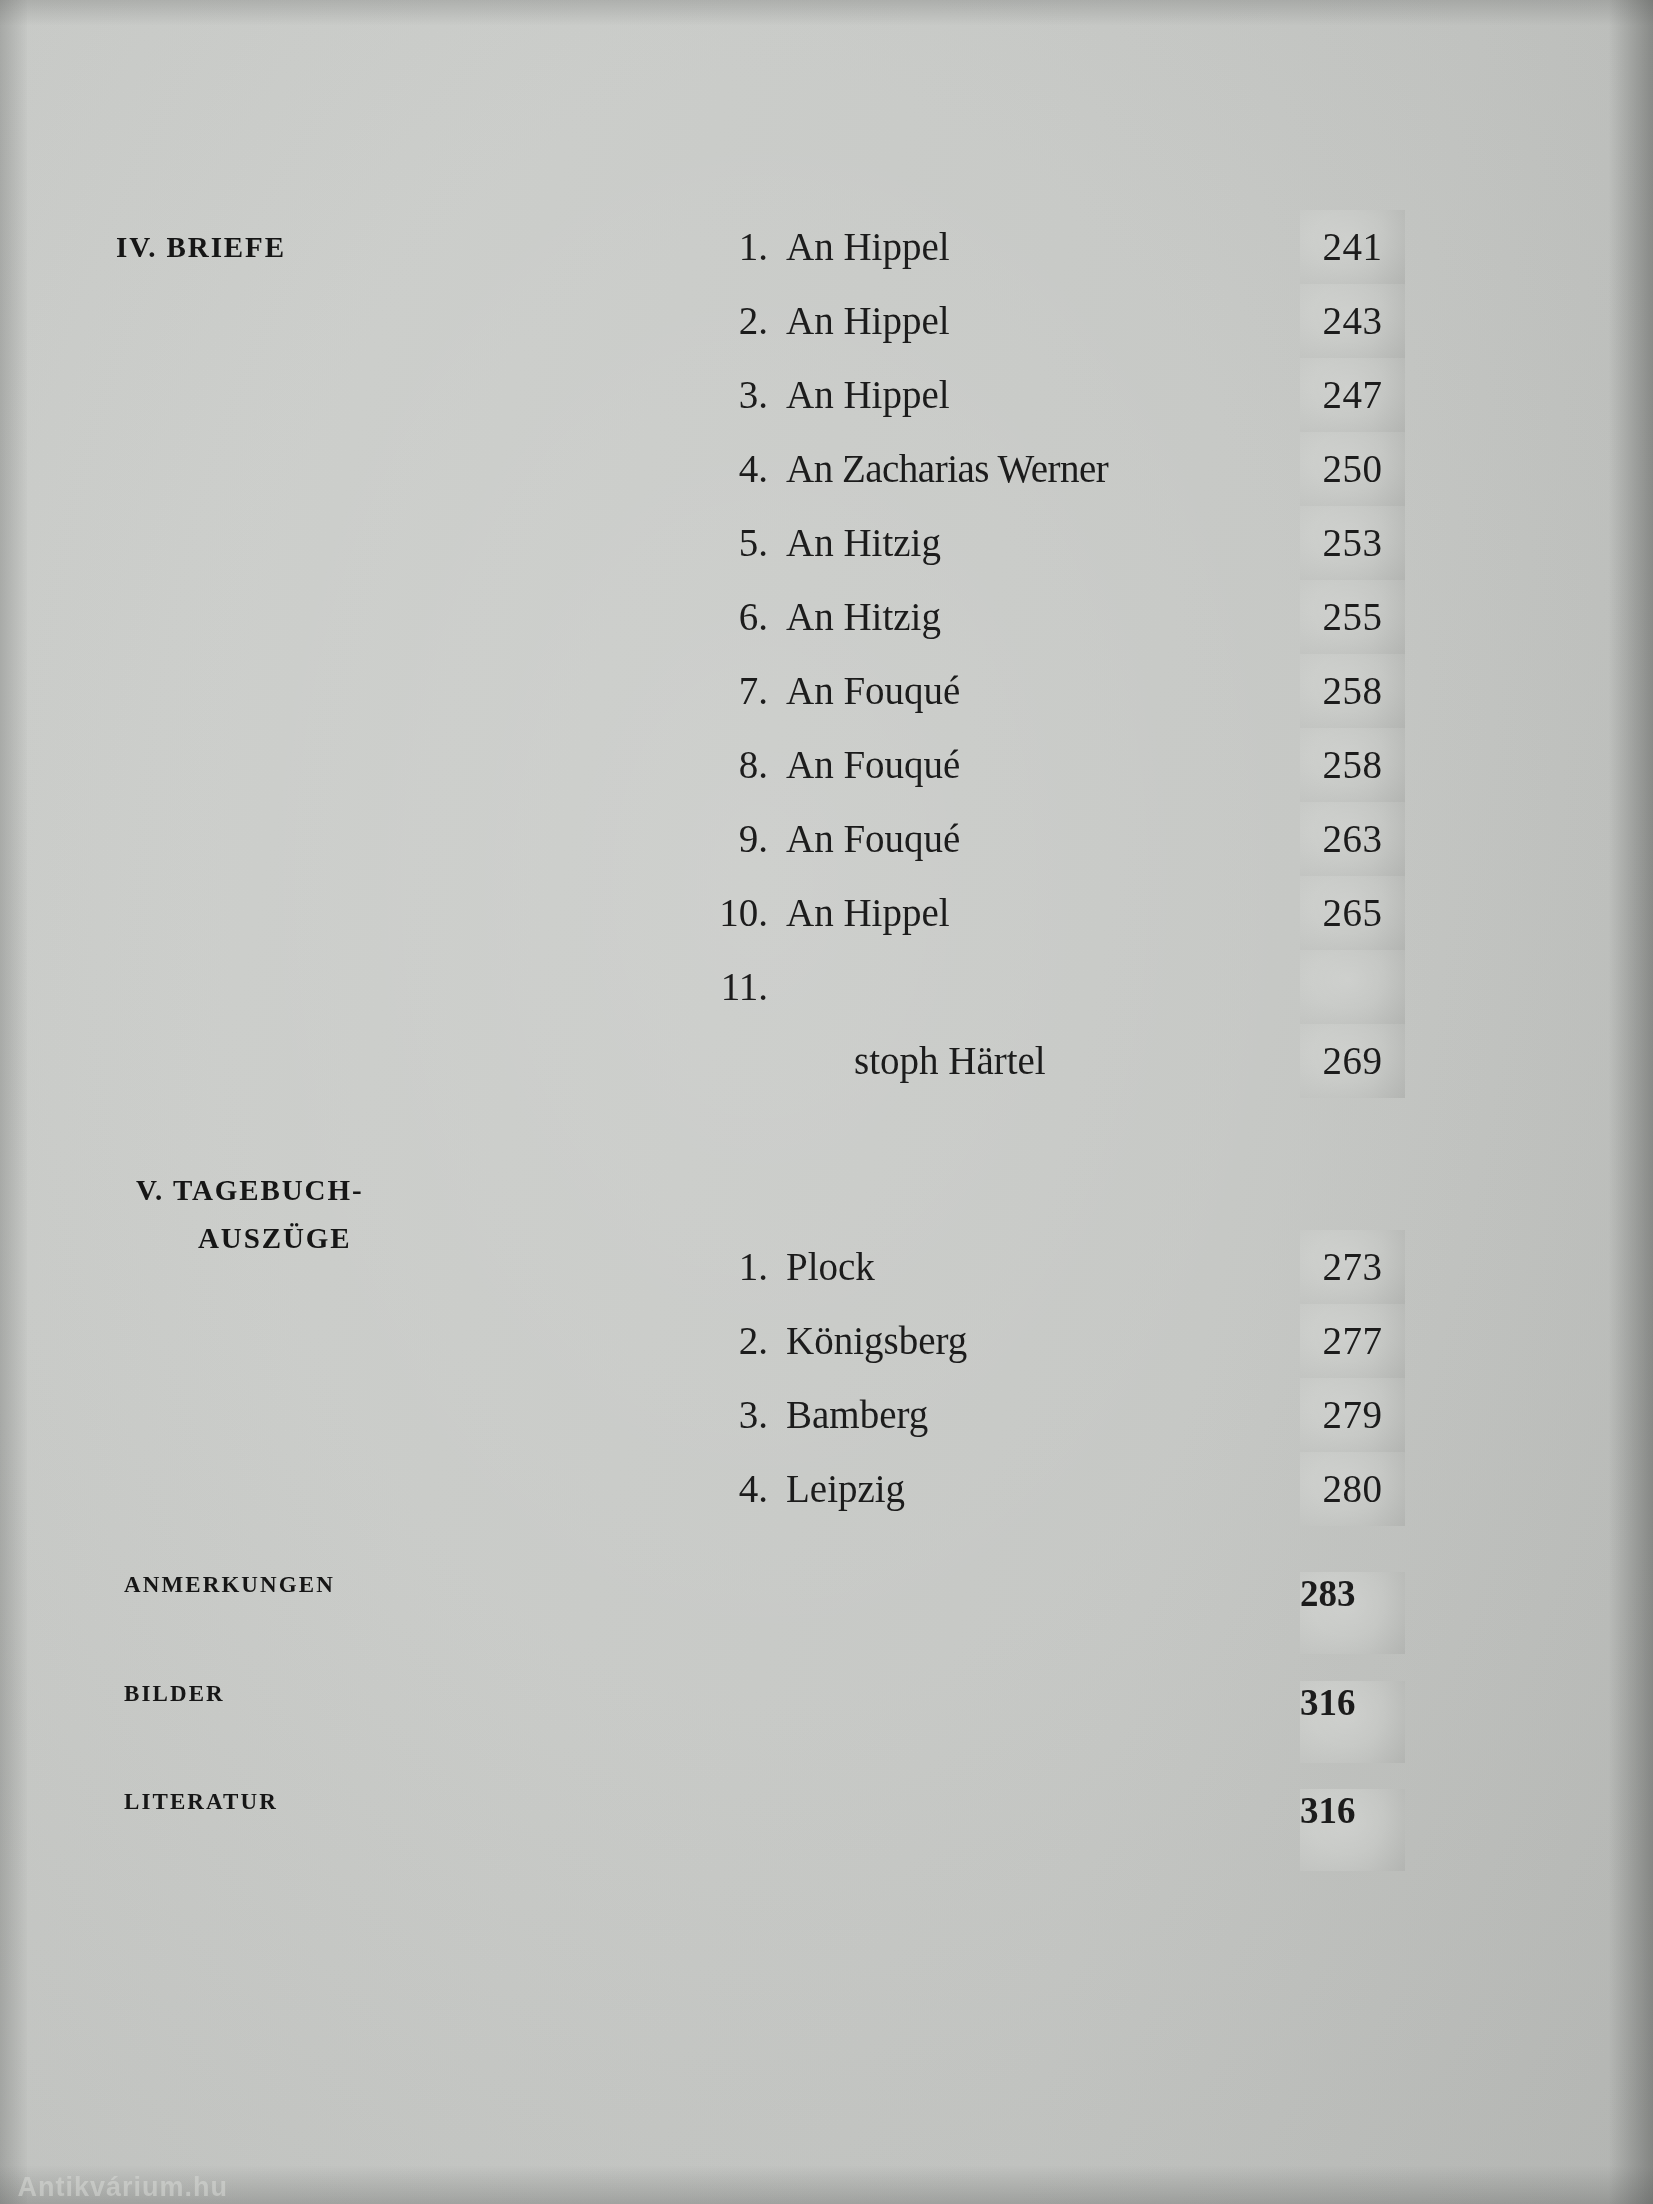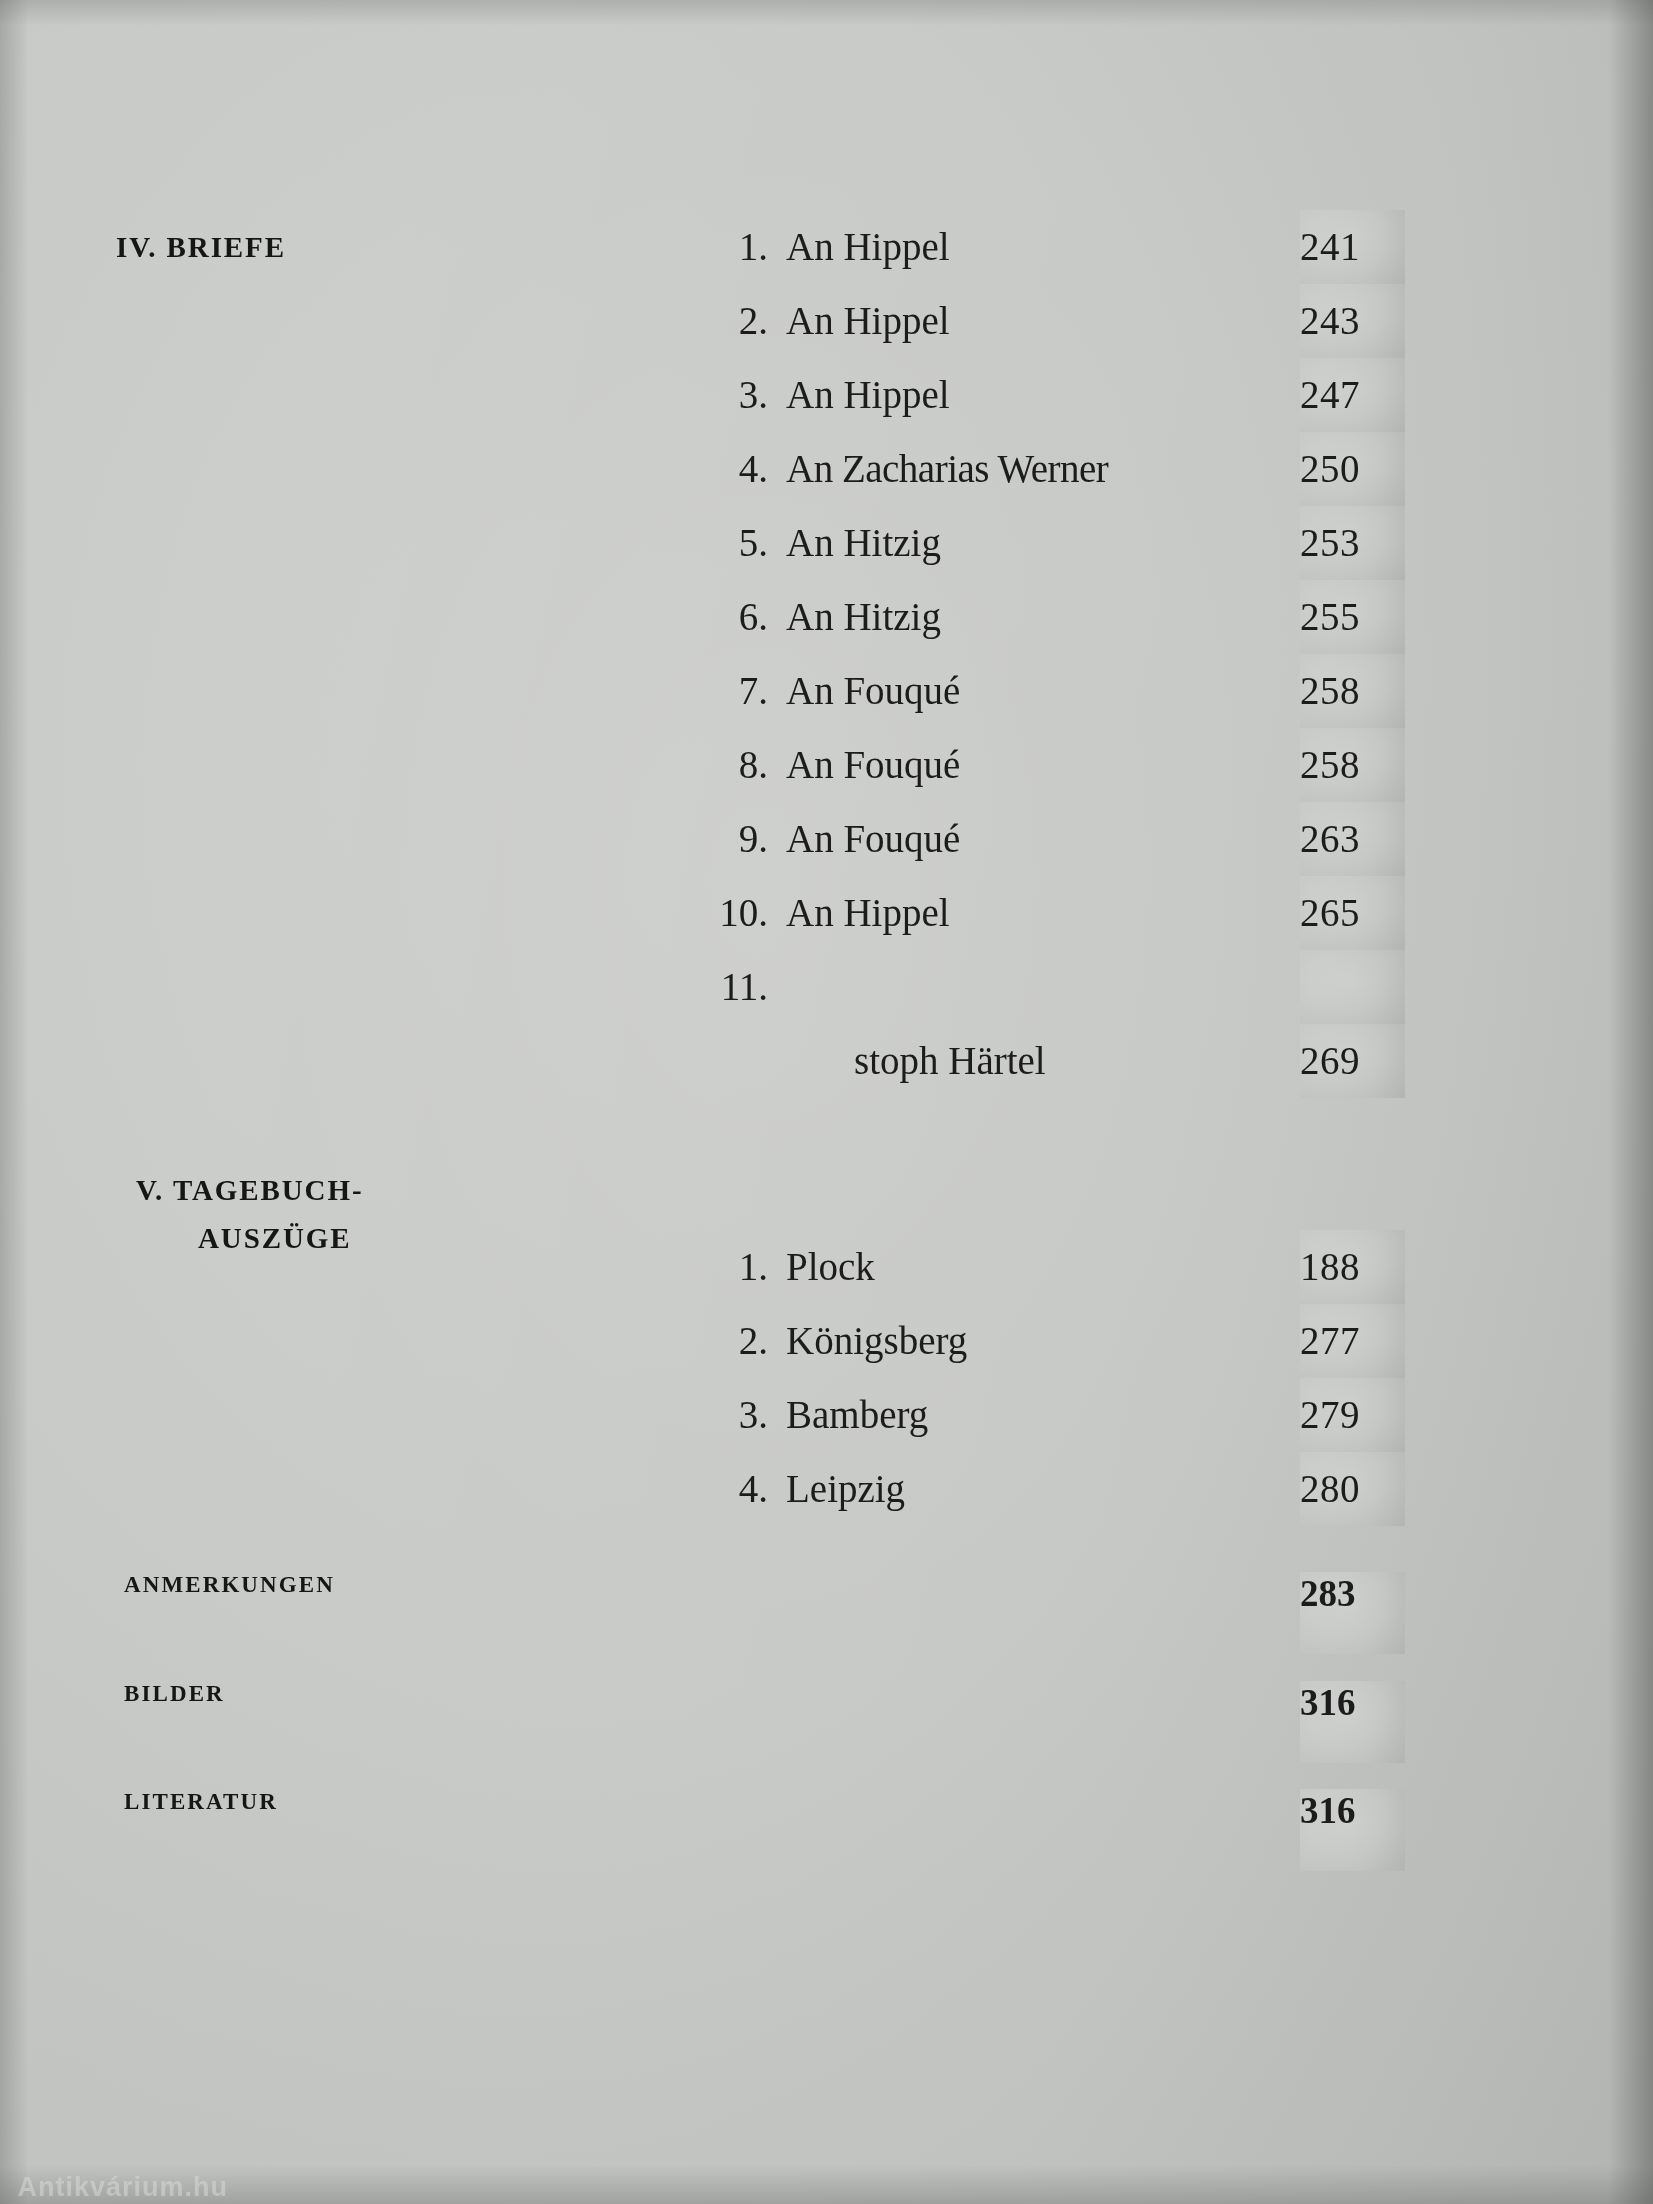--- a/index.html
+++ b/index.html
@@ -102,21 +102,21 @@
   }
   .entry .title {
     position: absolute;
     left: 107px;
     font-size: 39px;
   }
   .entry .page {
     position: absolute;
     left: 621px;
     width: 105px;
-    text-align: left;
+    text-align: center;
     font-size: 39px;
     letter-spacing: 0.5px;
   }
   .entry.wide .title { letter-spacing: -0.5px; }
   .entry.cont .title { left: 175px; }
 
   
   .flat {
     position: absolute;
     left: 0;
@@ -247,21 +247,21 @@
   <div class="section" style="top:1164px;">
     <div class="sec-heading" style="left:136px; top:9.7px;">
       <span>V. TAGEBUCH-</span>
       <span class="line2">AUSZÜGE</span>
     </div>
     <div class="entries" style="top:66px;">
 
       <div class="entry">
         <span class="num">1.</span>
         <span class="title">Plock</span>
-        <span class="page">188</span>
+        <span class="page">273</span>
       </div>
 
       <div class="entry">
         <span class="num">2.</span>
         <span class="title">Königsberg</span>
         <span class="page">277</span>
       </div>
 
       <div class="entry">
         <span class="num">3.</span>

